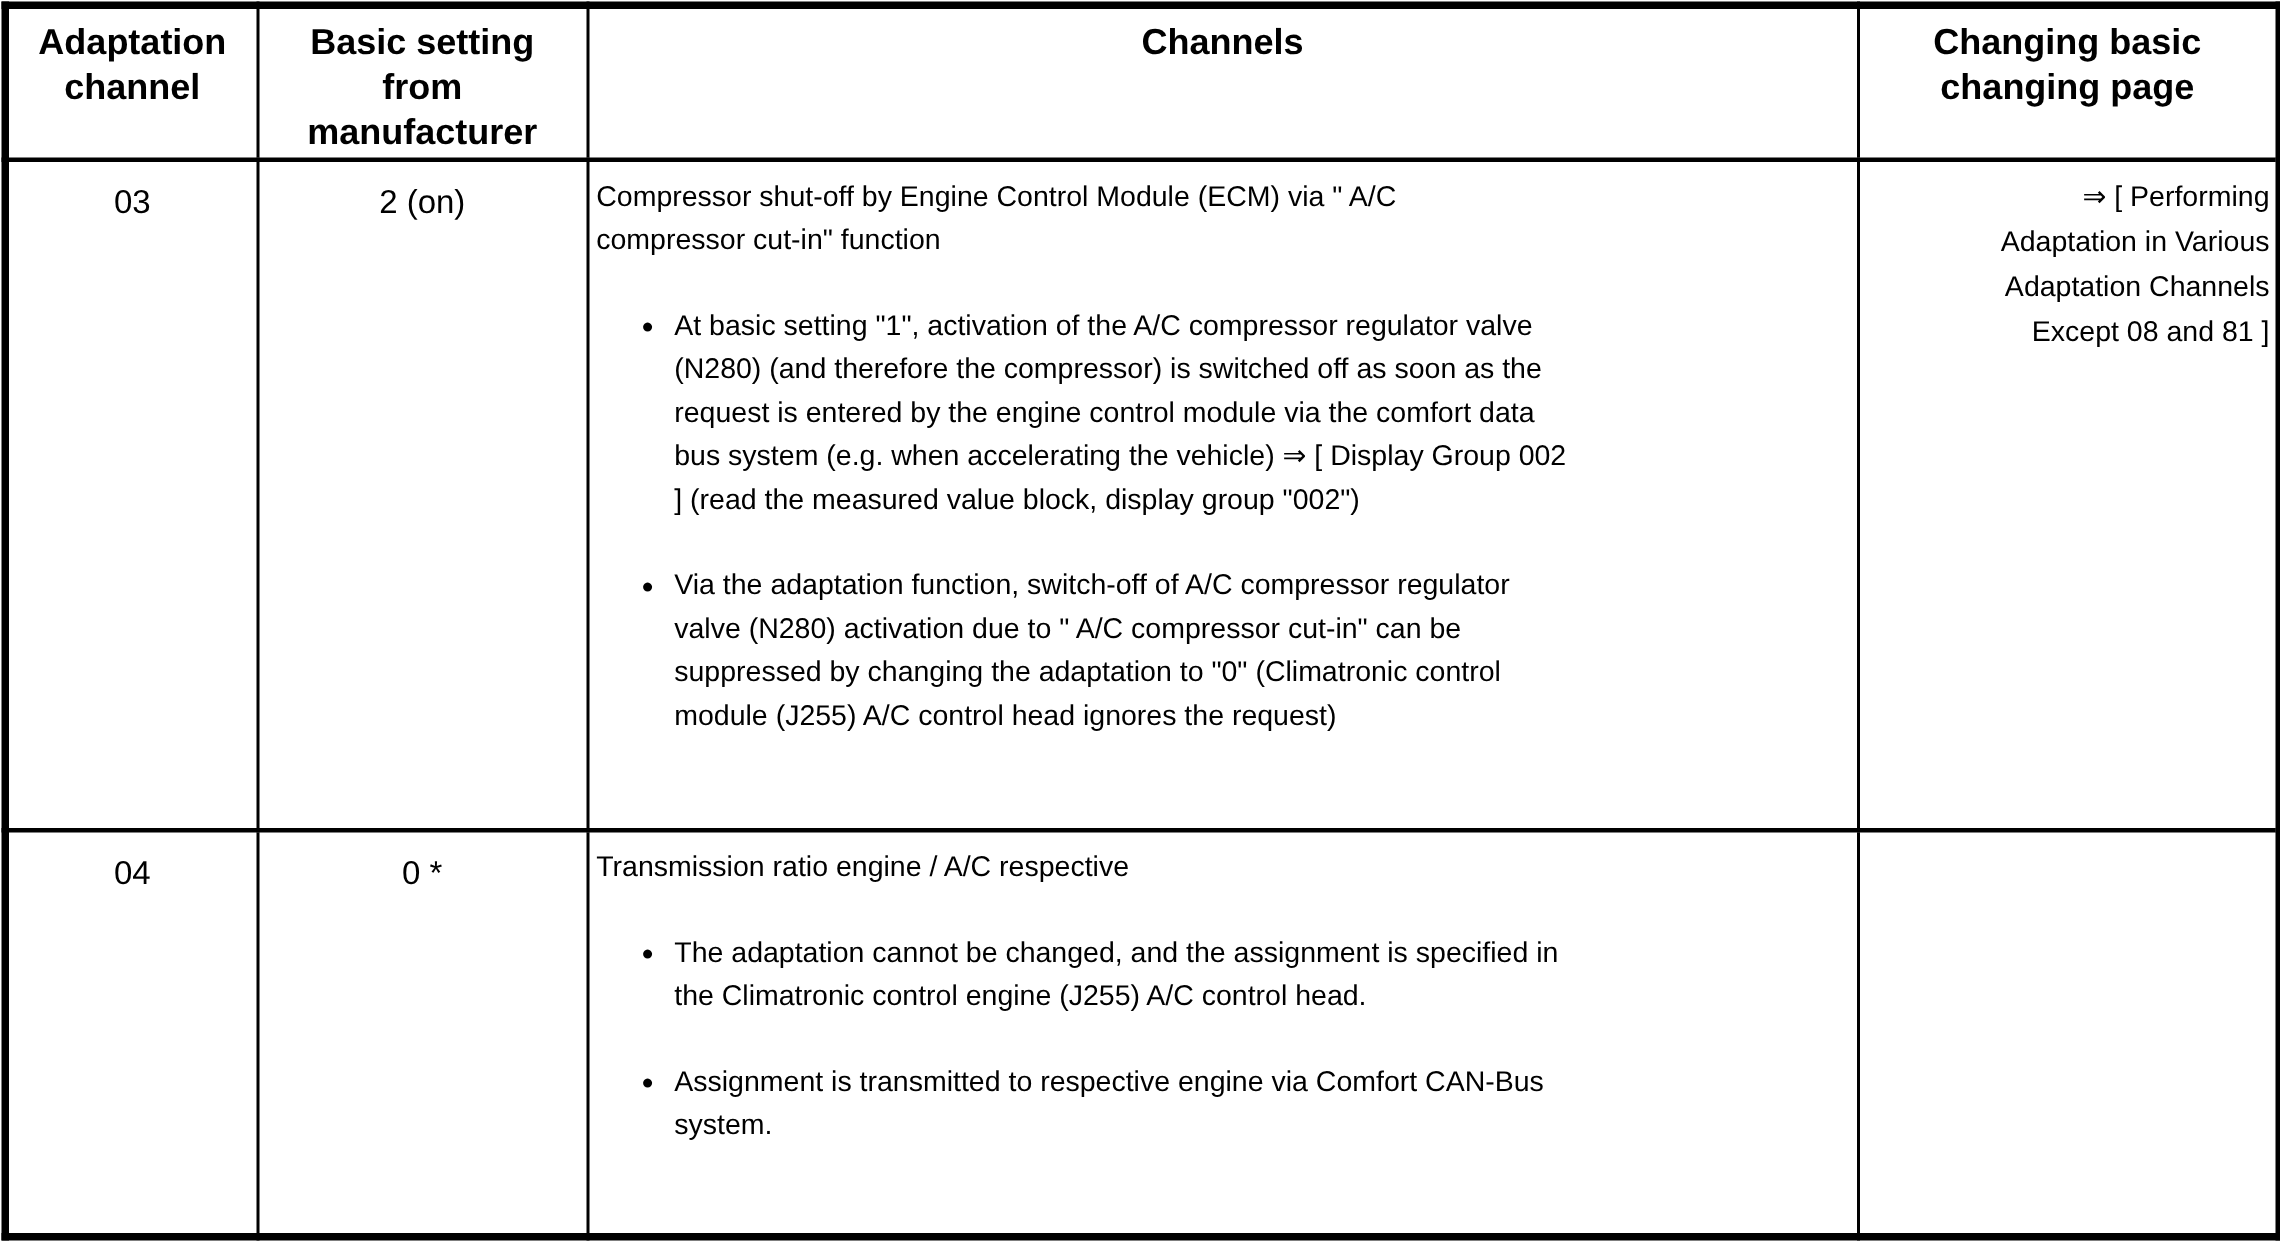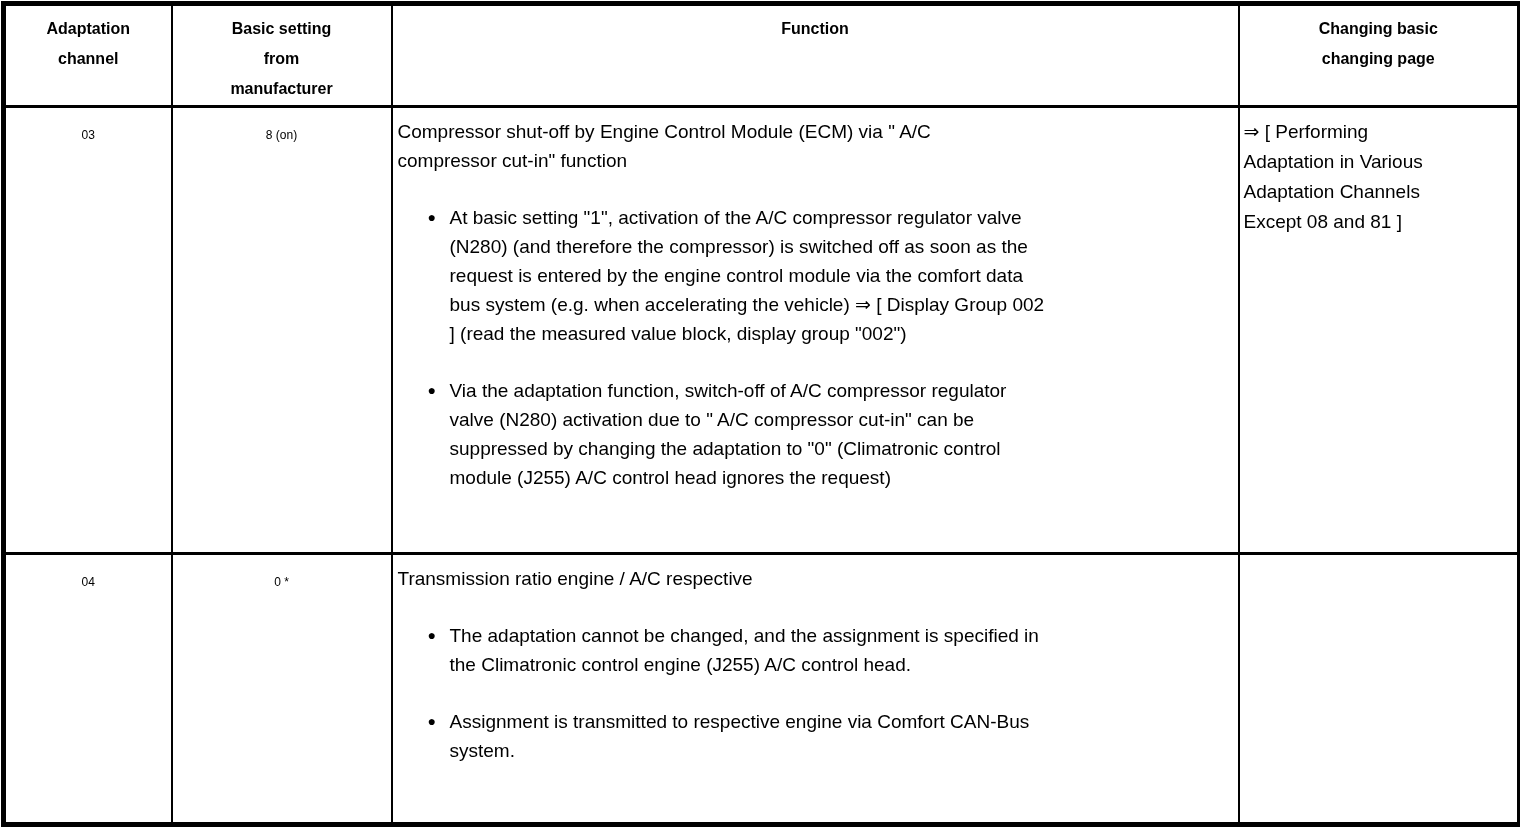--- a/index.html
+++ b/index.html
@@ -18,41 +18,41 @@
     border: 5px solid #000;
   }
   th, td {
     border: 2px solid #000;
     vertical-align: top;
     overflow: hidden;
   }
   thead tr { border-bottom: 3px solid #000; }
   tbody tr.row-first { border-bottom: 3px solid #000; }
   th {
-    font-size: 16px;
+    font-size: 24px;
     font-weight: bold;
     line-height: 30px;
     text-align: center;
     padding: 8px 4px 0 4px;
     white-space: pre-line;
   }
   td.center-cell {
     text-align: center;
-    font-size: 12px;
+    font-size: 22px;
     line-height: 30px;
     padding-top: 12px;
     white-space: pre-line;
   }
   td.function-cell {
     font-size: 19px;
     line-height: 29px;
     padding: 9px 4px 0 5px;
   }
   td.ref-cell {
-    text-align: left;
+    text-align: right;
     font-size: 19px;
     line-height: 30px;
     padding: 9px 4px 0 4px;
     white-space: pre-line;
   }
   .fn-intro { white-space: pre-line; }
   .bullet-item {
     display: flex;
     align-items: flex-start;
     margin: 28px 0 0 30px;
@@ -78,29 +78,29 @@
     <col style="width:847px">
     <col style="width:281px">
   </colgroup>
   <thead>
     <tr style="height:103px;">
       <th>Adaptation
 channel</th>
       <th>Basic setting
 from
 manufacturer</th>
-      <th>Function</th>
+      <th>Channels</th>
       <th>Changing basic
 changing page</th>
     </tr>
   </thead>
   <tbody>
     <tr class="row-first" style="height:447px;">
       <td class="center-cell">03</td>
-      <td class="center-cell">8 (on)</td>
+      <td class="center-cell">2 (on)</td>
       <td class="function-cell">
         <div class="fn-intro">Compressor shut-off by Engine Control Module (ECM) via " A/C
 compressor cut-in" function</div>
         <div class="bullet-item">
           <span class="bullet-marker">●</span>
           <span class="bullet-text">At basic setting "1", activation of the A/C compressor regulator valve
 (N280) (and therefore the compressor) is switched off as soon as the
 request is entered by the engine control module via the comfort data
 bus system (e.g. when accelerating the vehicle) ⇒ [ Display Group 002
 ] (read the measured value block, display group "002")</span>

